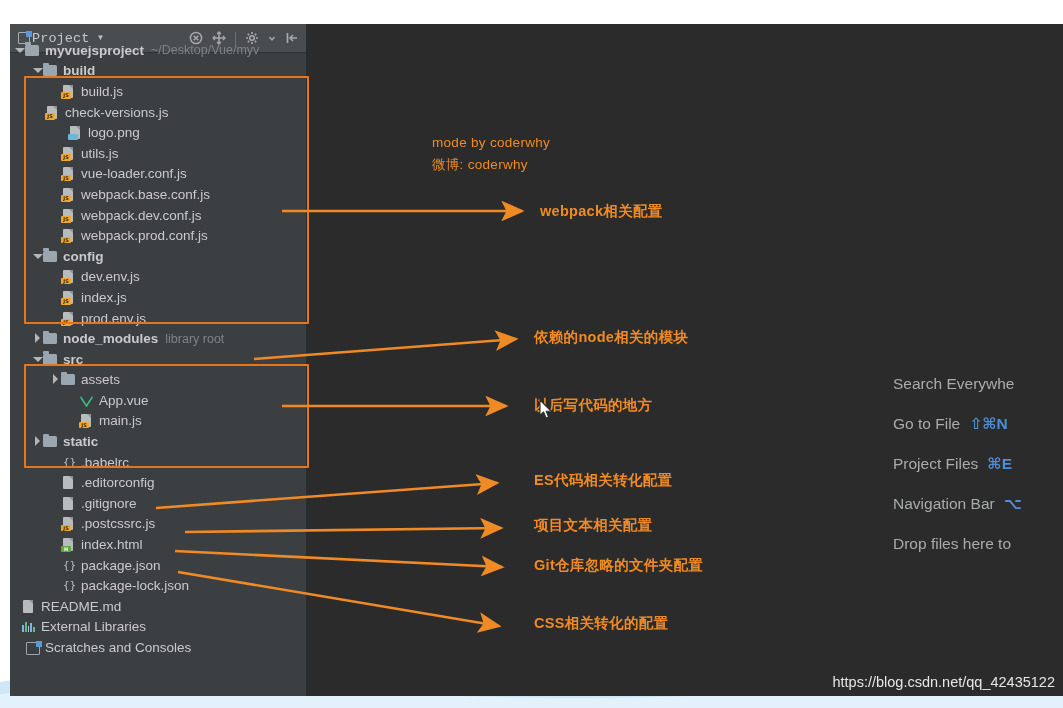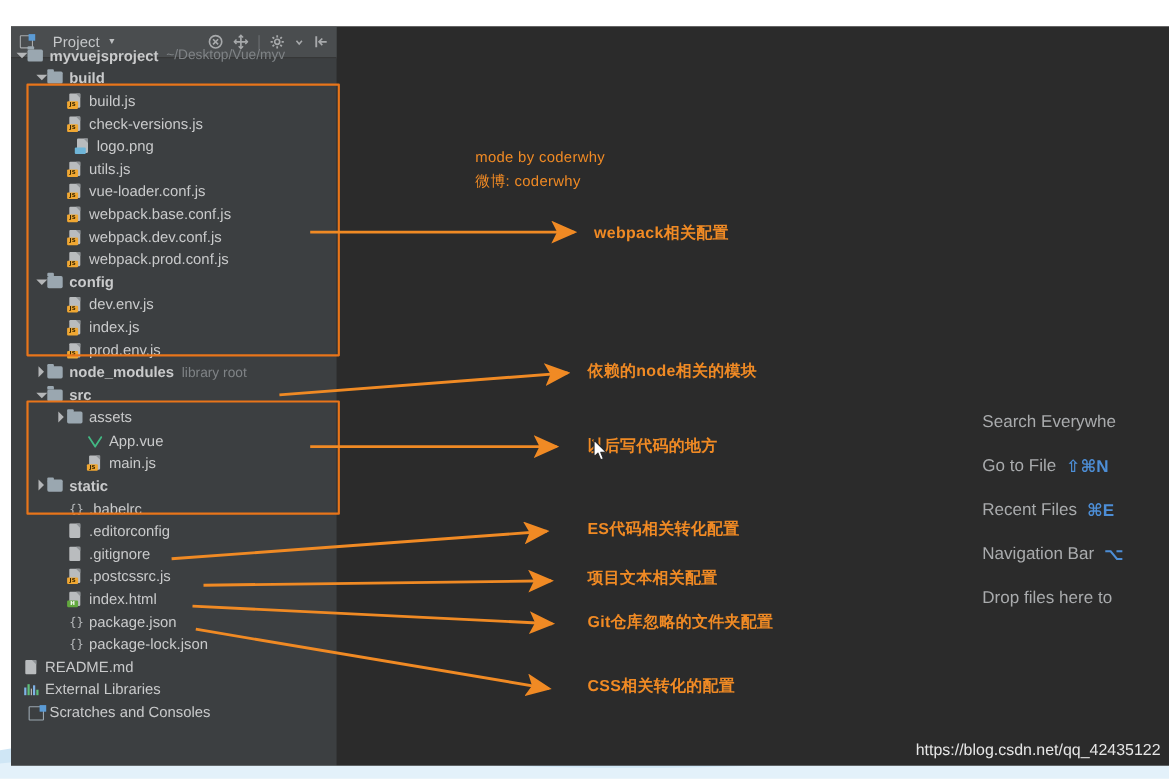--- a/index.html
+++ b/index.html
@@ -59,22 +59,23 @@
     background: #4a4d4f;
     border-bottom: 1px solid #323232;
     display: flex;
     align-items: center;
     padding-left: 8px;
   }
 
   .sb-title {
     color: #c5c7c9;
     font-size: 13.5px;
-    margin-left: 16px;
+    margin-left: 0;
     letter-spacing: .1px;
+    font-family: Liberation Mono, monospace;
   }
 
   .sb-caret {
     color: #bdbfc1;
     font-size: 8px;
     margin-left: 7px;
     line-height: 1;
   }
 
   .sb-tools {
@@ -342,21 +343,21 @@
       <div class="hints">
         <div class="hint-row">
           <span>Search Everywhe</span>
           <span class="hint-key"></span>
         </div>
         <div class="hint-row">
           <span>Go to File</span>
           <span class="hint-key">⇧⌘N</span>
         </div>
         <div class="hint-row">
-          <span>Recent Files</span>
+          <span>Project Files</span>
           <span class="hint-key">⌘E</span>
         </div>
         <div class="hint-row">
           <span>Navigation Bar</span>
           <span class="hint-key">⌥</span>
         </div>
         <div class="hint-row">
           <span>Drop files here to</span>
         </div>
       </div>
@@ -431,21 +432,21 @@
             <span class="lbl bold">build</span>
           </div>
           <div class="row" style="padding-left:40px">
             <span class="arrow"></span>
             <span class="ico">
               <span class="file"></span>
               <span class="badge js">JS</span>
             </span>
             <span class="lbl">build.js</span>
           </div>
-          <div class="row" style="padding-left:40px">
+          <div class="row" style="padding-left:24px">
             <span class="arrow"></span>
             <span class="ico">
               <span class="file"></span>
               <span class="badge js">JS</span>
             </span>
             <span class="lbl">check-versions.js</span>
           </div>
           <div class="row" style="padding-left:47px">
             <span class="arrow"></span>
             <span class="ico">

